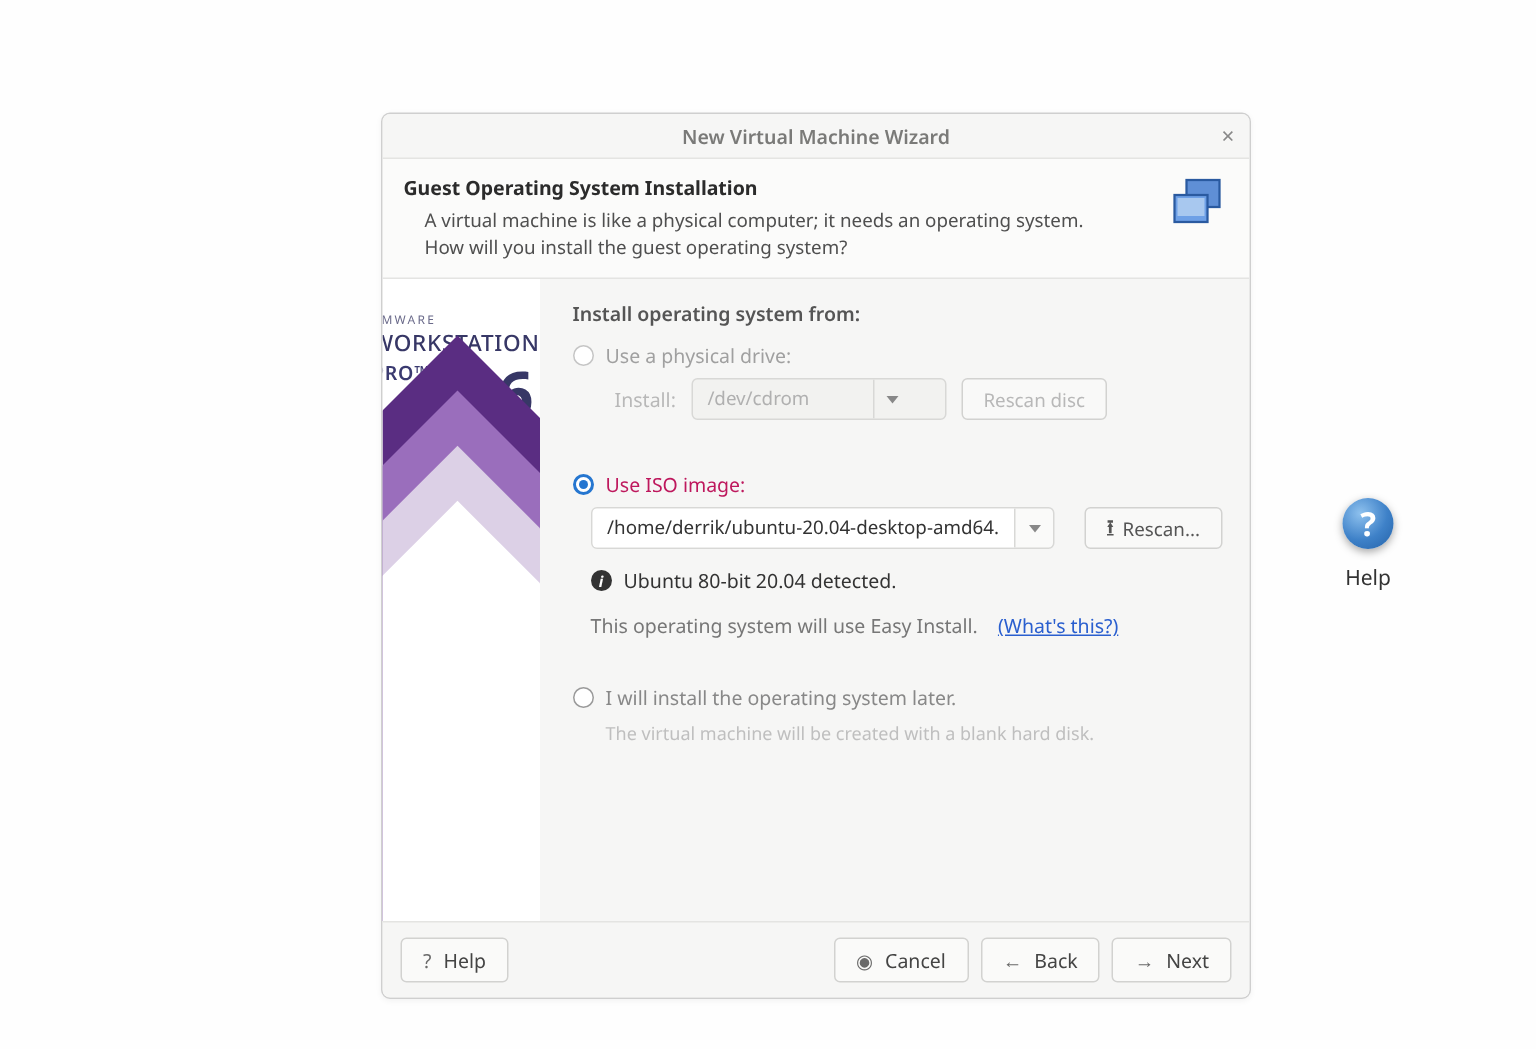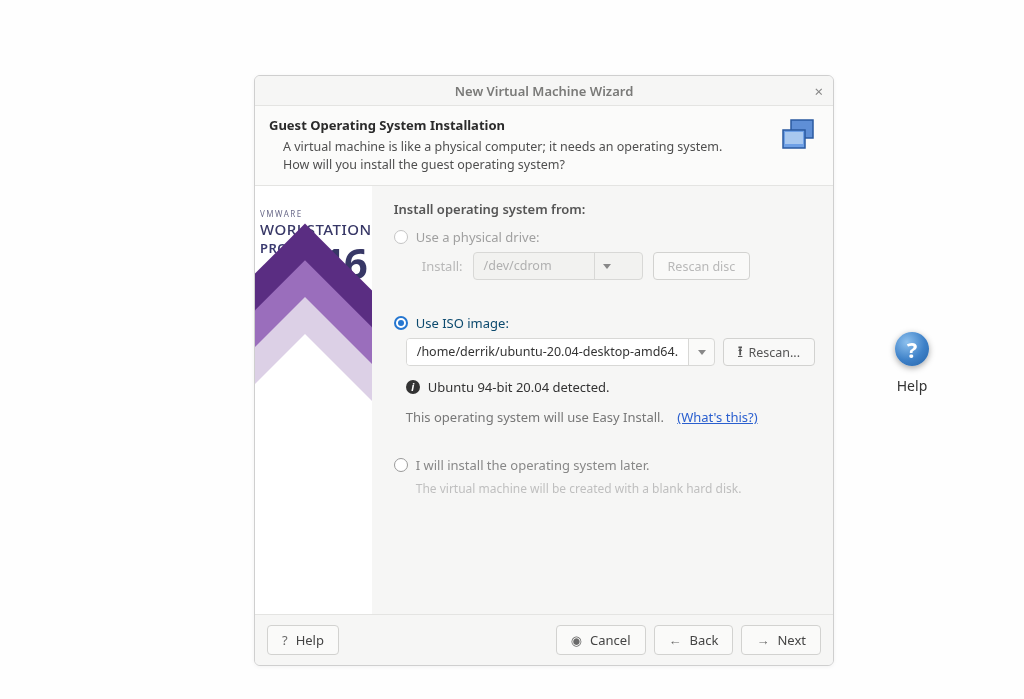--- a/index.html
+++ b/index.html
@@ -219,21 +219,21 @@
     background:#f9f9f8;
     padding: 12px 14px;
     font-size:12.5px;
     color:#555;
     display:inline-flex; align-items:center; gap:6px;
     cursor:pointer;
   }
   .btn.disabled { color:#b8b8b8; cursor:default; }
 
   .iso-combo-row {
-    display:flex; gap:8px;
+    display:flex; gap:20px;
     margin: 6px 0 0 12px;
   }
   .iso-combo-row .combo { flex:1; }
   .iso-combo-row .combo .val { min-width:0; flex:1; white-space:nowrap; overflow:hidden; }
 
   .detect-row {
     display:flex; align-items:center; gap:8px;
     margin: 12px 0 0 12px;
     color:#333; font-size:13px;
   }
@@ -345,39 +345,39 @@
               <span class="chev down"></span>
             </div>
         </div>
         <div class="btn disabled">
           <span>Rescan disc</span>
         </div>
       </div>
 
       <div class="spacer0"></div>
 
-      <div class="radio-row" style="color:#0c4a6e">
+      <div class="radio-row" style="color:#be185d">
         <span class="radio checked"></span>
         <span>Use ISO image:</span>
       </div>
       <div class="iso-combo-row">
         <div class="combo">
           <div class="val active">/home/derrik/ubuntu-20.04-desktop-amd64.</div>
           <div class="dd">
               <span class="chev down"></span>
             </div>
         </div>
         <div class="btn">
           <span style="font-weight:bold;text-decoration:underline;">⭱</span>
           <span>Rescan...</span>
         </div>
       </div>
       <div class="detect-row">
         <span class="info-dot">i</span>
-        <span>Ubuntu 94-bit 20.04 detected.</span>
+        <span>Ubuntu 80-bit 20.04 detected.</span>
       </div>
       <div class="easy-row">
         <span>This operating system will use Easy Install.</span>
         <a>(What's this?)</a>
       </div>
 
       <div class="spacer1"></div>
 
       <div class="radio-row disabled" style="color:#888">
         <span class="radio"></span>

